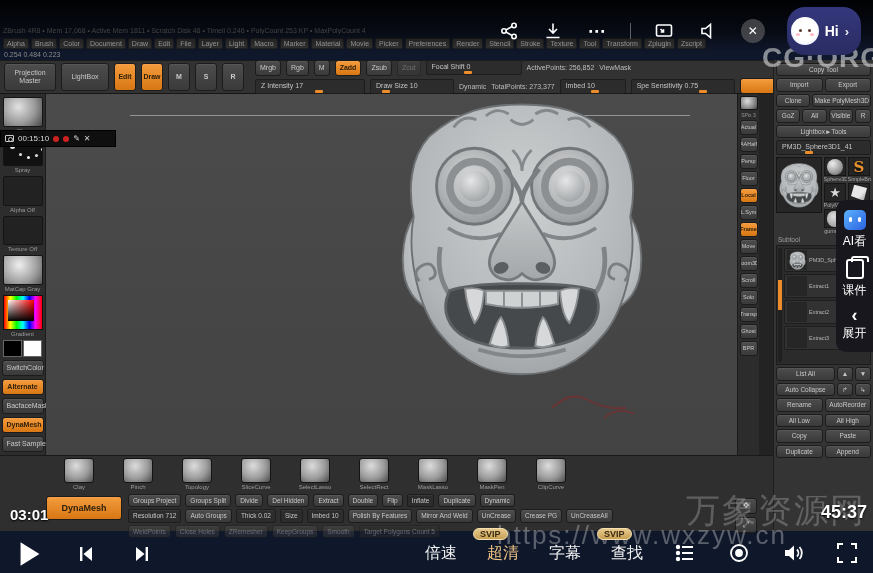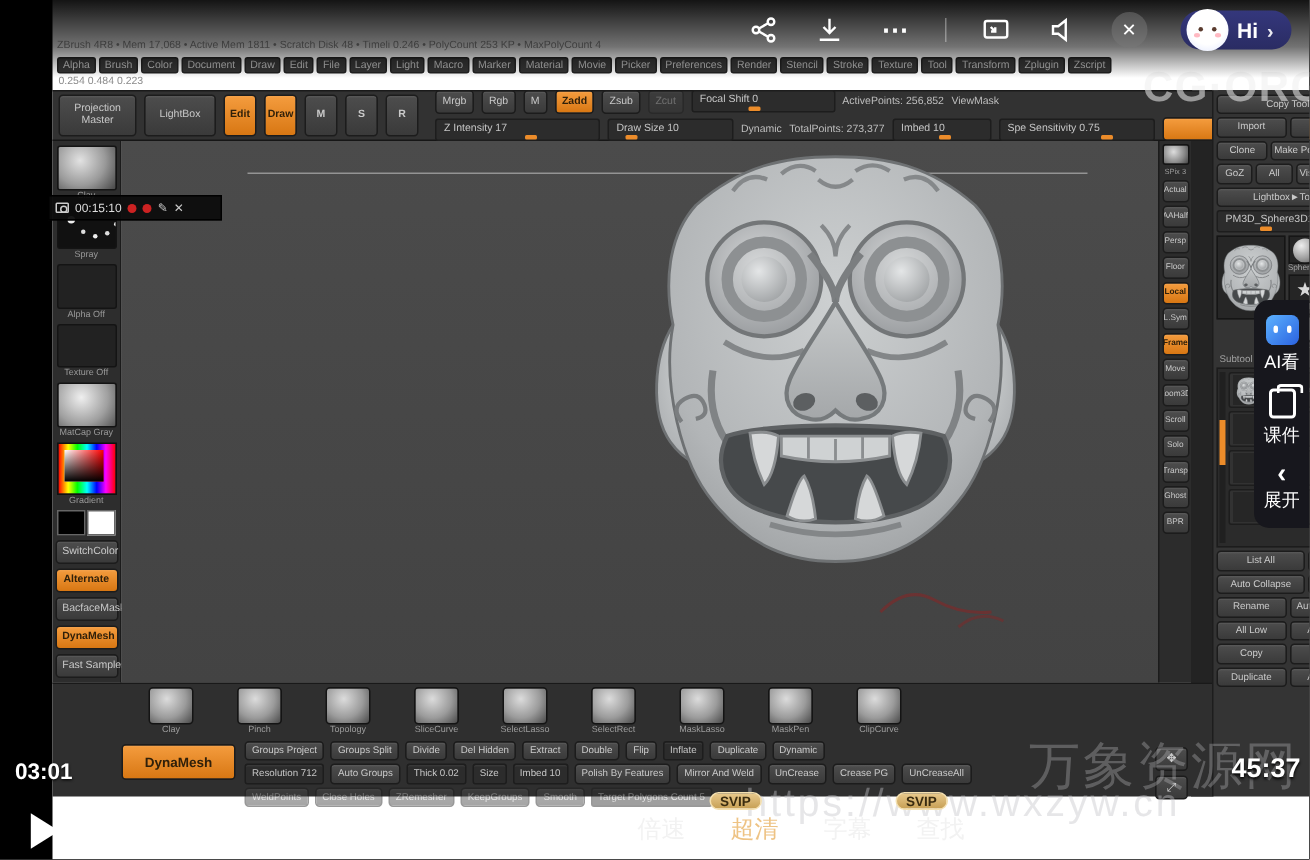--- a/index.html
+++ b/index.html
@@ -1,20 +1,20 @@
 <!DOCTYPE html>
 <html><head>
 <meta charset="utf-8">
 <style>
   html,body{margin:0;padding:0;background:#000;}
   *{box-sizing:border-box;}
   .stage{position:relative;width:873px;height:573px;background:#000;overflow:hidden;
          font-family:"Liberation Sans",sans-serif;-webkit-font-smoothing:antialiased;}
   
-  .zb{position:absolute;inset:0;background:#ffffff;z-index:1;margin-left:35px;}
+  .zb{position:absolute;inset:0;background:#0f172a;z-index:1;}
   .zb-titlebar{position:absolute;left:3px;top:27px;width:720px;font-size:7px;color:#8f8f8f;
                white-space:nowrap;overflow:hidden;}
   .zb-menus{position:absolute;left:3px;top:38px;display:flex;gap:2px;}
   .zb-menus .menu{background:#353535;border:1px solid #222;border-radius:2px;color:#b8b8b8;
                   font-size:7px;padding:1px 3px;}
   .zb-coords{position:absolute;left:4px;top:51px;font-size:7px;color:#8a8a8a;}
   .zb-shelf{position:absolute;left:0;top:60px;width:873px;height:34px;background:#323232;
             border-top:1px solid #1a1a1a;border-bottom:1px solid #161616;
             display:flex;align-items:center;gap:5px;padding:2px 4px;}
   .btn{background:linear-gradient(#4d4d4d,#3a3a3a);border:1px solid #1c1c1c;border-radius:3px;
@@ -120,21 +120,21 @@
           display:flex;align-items:flex-start;}
   .vtitle{margin:8px 0 0 30px;color:#fff;font-size:16px;font-weight:bold;white-space:nowrap;
           text-shadow:0 1px 2px rgba(0,0,0,.8);}
   .top-icons{position:absolute;right:12px;top:7px;display:flex;align-items:center;gap:22px;}
   .ticon{width:22px;height:22px;display:flex;align-items:center;justify-content:center;color:#fff;}
   .tdivider{width:1px;height:16px;background:rgba(255,255,255,.35);}
   .close-btn{width:24px;height:24px;border-radius:50%;background:rgba(120,120,120,.5);display:flex;
              align-items:center;justify-content:center;color:#fff;font-size:12px;}
   .sum-pill{height:30px;padding:0 16px;border-radius:16px;background:#20223f;border:1px solid #3c3f6e;
             color:#fff;font-size:13px;display:flex;align-items:center;}
-  .hi-pill{height:26px;padding:0 12px 0 4px;border-radius:18px;background:linear-gradient(#34377c,#2a2c63);
+  .hi-pill{height:48px;padding:0 12px 0 4px;border-radius:18px;background:linear-gradient(#34377c,#2a2c63);
            display:flex;align-items:center;gap:6px;color:#fff;font-size:14px;font-weight:bold;}
   .avatar{width:28px;height:28px;border-radius:50%;background:radial-gradient(circle at 50% 42%,#fff 55%,#dfe6ff);
           position:relative;overflow:hidden;}
   .avatar::before{content:"";position:absolute;left:8px;top:12px;width:3px;height:3px;border-radius:50%;
           background:#5a3b2e;box-shadow:9px 0 0 #5a3b2e;}
   .avatar::after{content:"";position:absolute;left:5px;top:16px;width:4px;height:3px;border-radius:50%;
           background:#ffb9c2;box-shadow:14px 0 0 #ffb9c2;}
   .hi-chev{font-size:13px;opacity:.9;}
   
   .side-panel{position:absolute;right:0;top:200px;width:37px;z-index:9;background:#17171d;
@@ -145,21 +145,21 @@
          position:relative;}
   .ai-ic::before{content:"";position:absolute;left:5px;top:7px;width:3px;height:5px;border-radius:2px;
          background:#fff;box-shadow:9px 0 0 #fff;}
   .book-ic{width:18px;height:20px;border:2px solid #fff;border-radius:3px;position:relative;}
   .book-ic::before{content:"";position:absolute;left:3px;top:-5px;width:14px;height:4px;border:2px solid #fff;
          border-bottom:none;border-radius:3px 3px 0 0;}
   .chev-ic{font-size:18px;font-weight:bold;color:#fff;line-height:14px;}
   
   .recorder{position:absolute;left:0;top:130px;width:116px;height:17px;z-index:8;
             background:rgba(12,12,12,.94);display:flex;align-items:center;gap:4px;padding:0 4px;
-            color:#ddd;font-size:8px;border:1px solid #000;margin-left:32px;}
+            color:#ddd;font-size:8px;border:1px solid #000;}
   .rec-dot{width:6px;height:6px;border-radius:50%;background:#c22;}
   .rec-cam{width:9px;height:7px;border:1px solid #ccc;border-radius:1px;position:relative;}
   .rec-cam::after{content:"";position:absolute;left:2px;top:1px;width:3px;height:3px;border-radius:50%;border:1px solid #ccc;}
   .rec-x,.rec-pen{color:#ccc;font-size:8px;line-height:1;}
   
   .wm{position:absolute;z-index:7;pointer-events:none;white-space:nowrap;}
   .wm-cg{left:762px;top:42px;font-size:28px;font-weight:bold;color:rgba(238,238,238,.55);letter-spacing:1px;}
   .wm-site{left:686px;top:488px;font-size:34px;color:rgba(205,205,210,.30);letter-spacing:2px;}
   .wm-url{left:497px;top:520px;font-size:26px;color:rgba(195,195,200,.42);letter-spacing:2px;z-index:11;}
   

